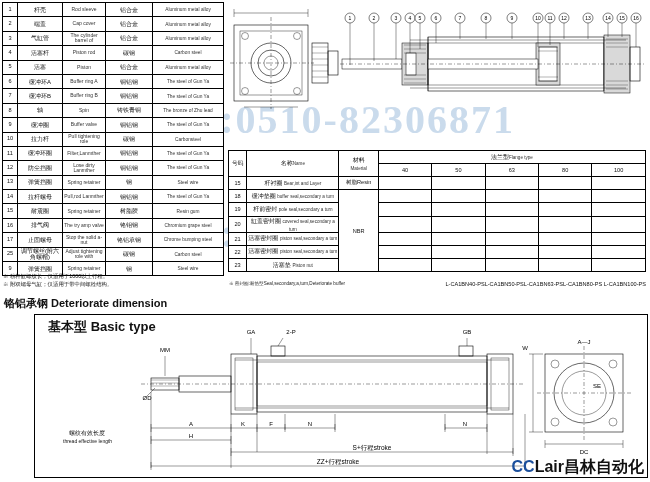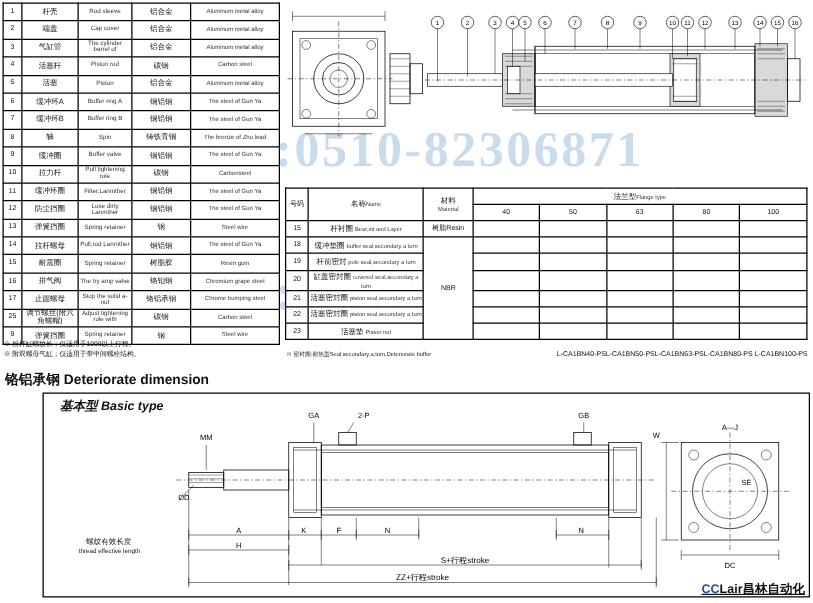--- a/index.html
+++ b/index.html
@@ -76,25 +76,25 @@
     font-size:11px;font-weight:bold;
   }
 
   
   .frame{
     position:absolute;left:34px;top:314px;width:612px;height:162px;
     border:1px solid #000;background:#fff;
   }
   .basic-label{
     position:absolute;left:46px;top:318px;
-    font-size:10px;font-weight:bold;background:#fff;padding:0 2px;font-style:italic;
+    font-size:13px;font-weight:bold;background:#fff;padding:0 2px;
   }
   .brand{
     position:absolute;right:6px;bottom:4px;
-    font-size:10px;font-weight:bold;color:#111;text-decoration:underline;
+    font-size:16px;font-weight:bold;color:#111;
   }
   .brand .blue{color:#1b4f9c;}
 
   
   .lbl{position:absolute;font-size:6px;color:#111;white-space:nowrap;}
   .en-small{font-size:5px;}
 
   svg{display:block;}
   .ln{stroke:#000;stroke-width:.6;fill:none;}
   .ln-thin{stroke:#000;stroke-width:.4;fill:none;}

